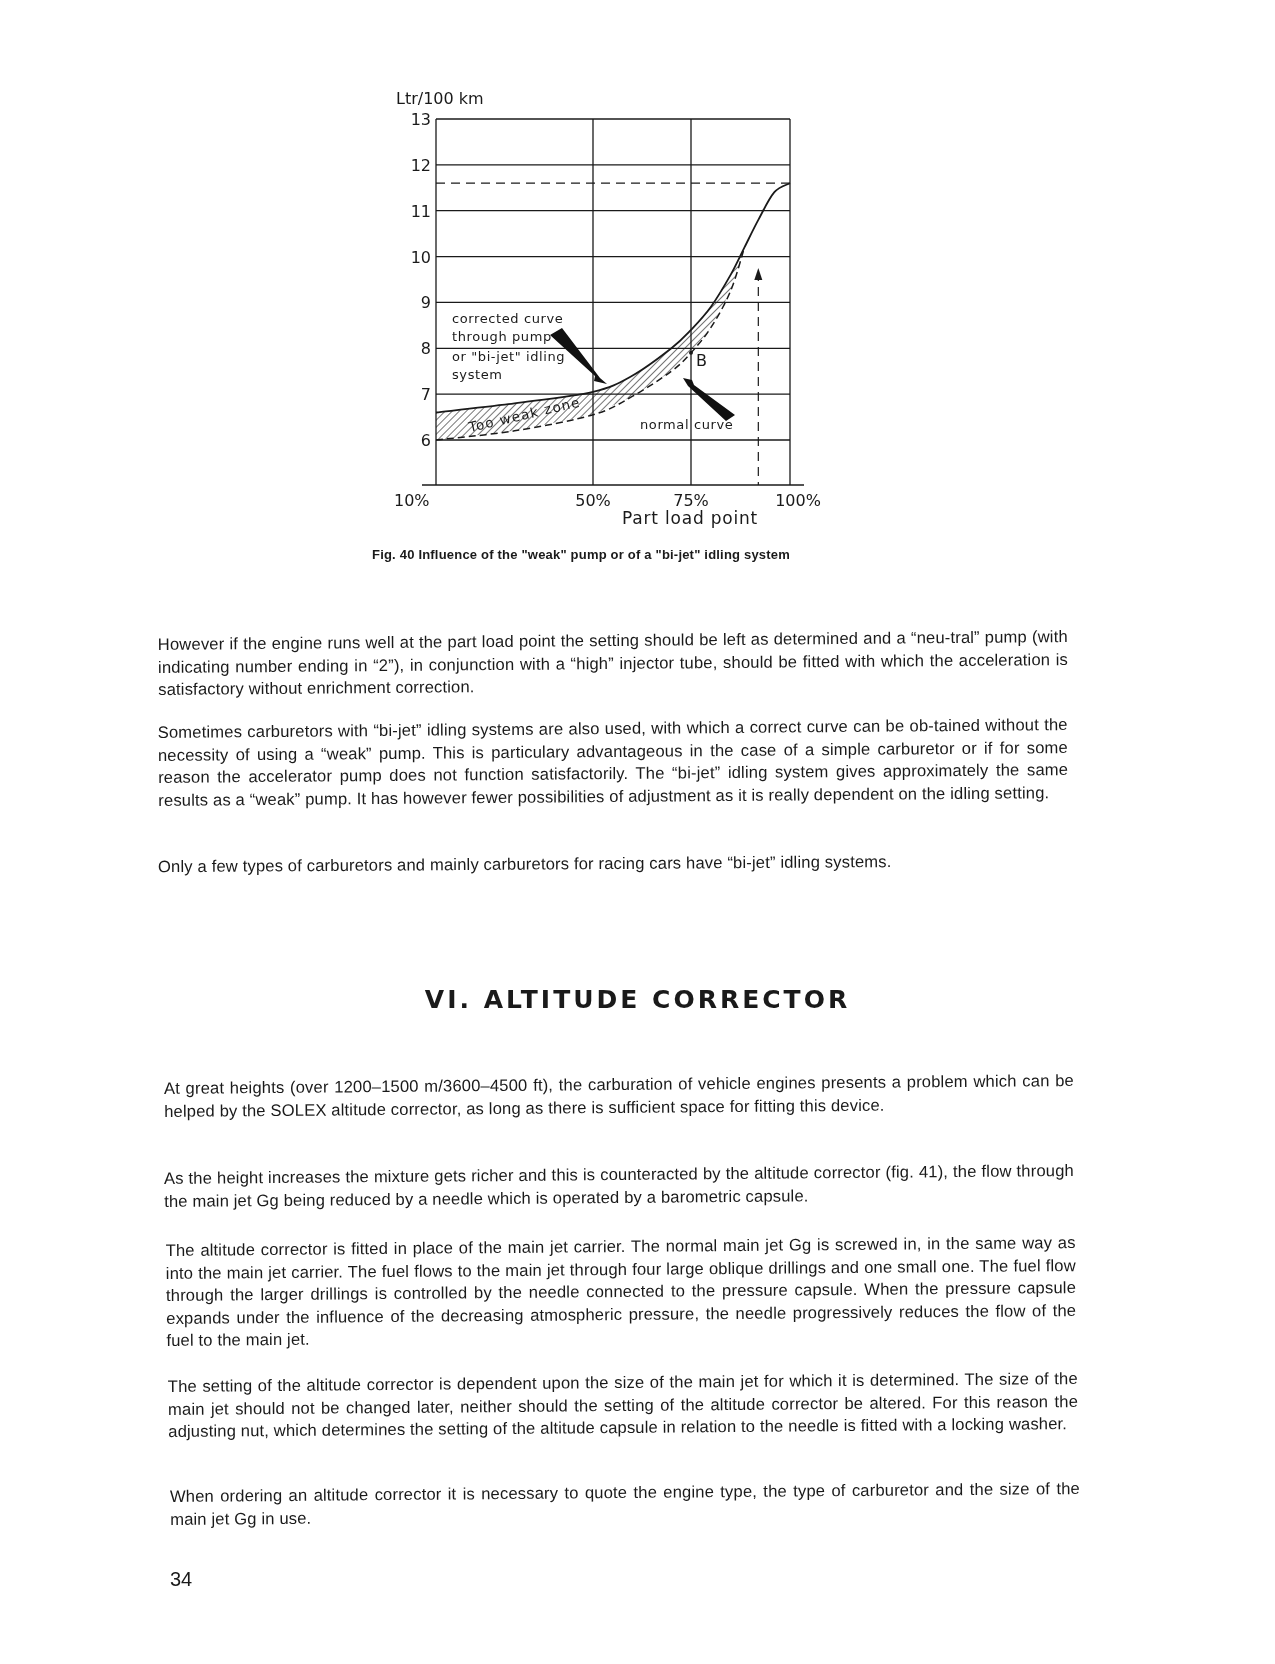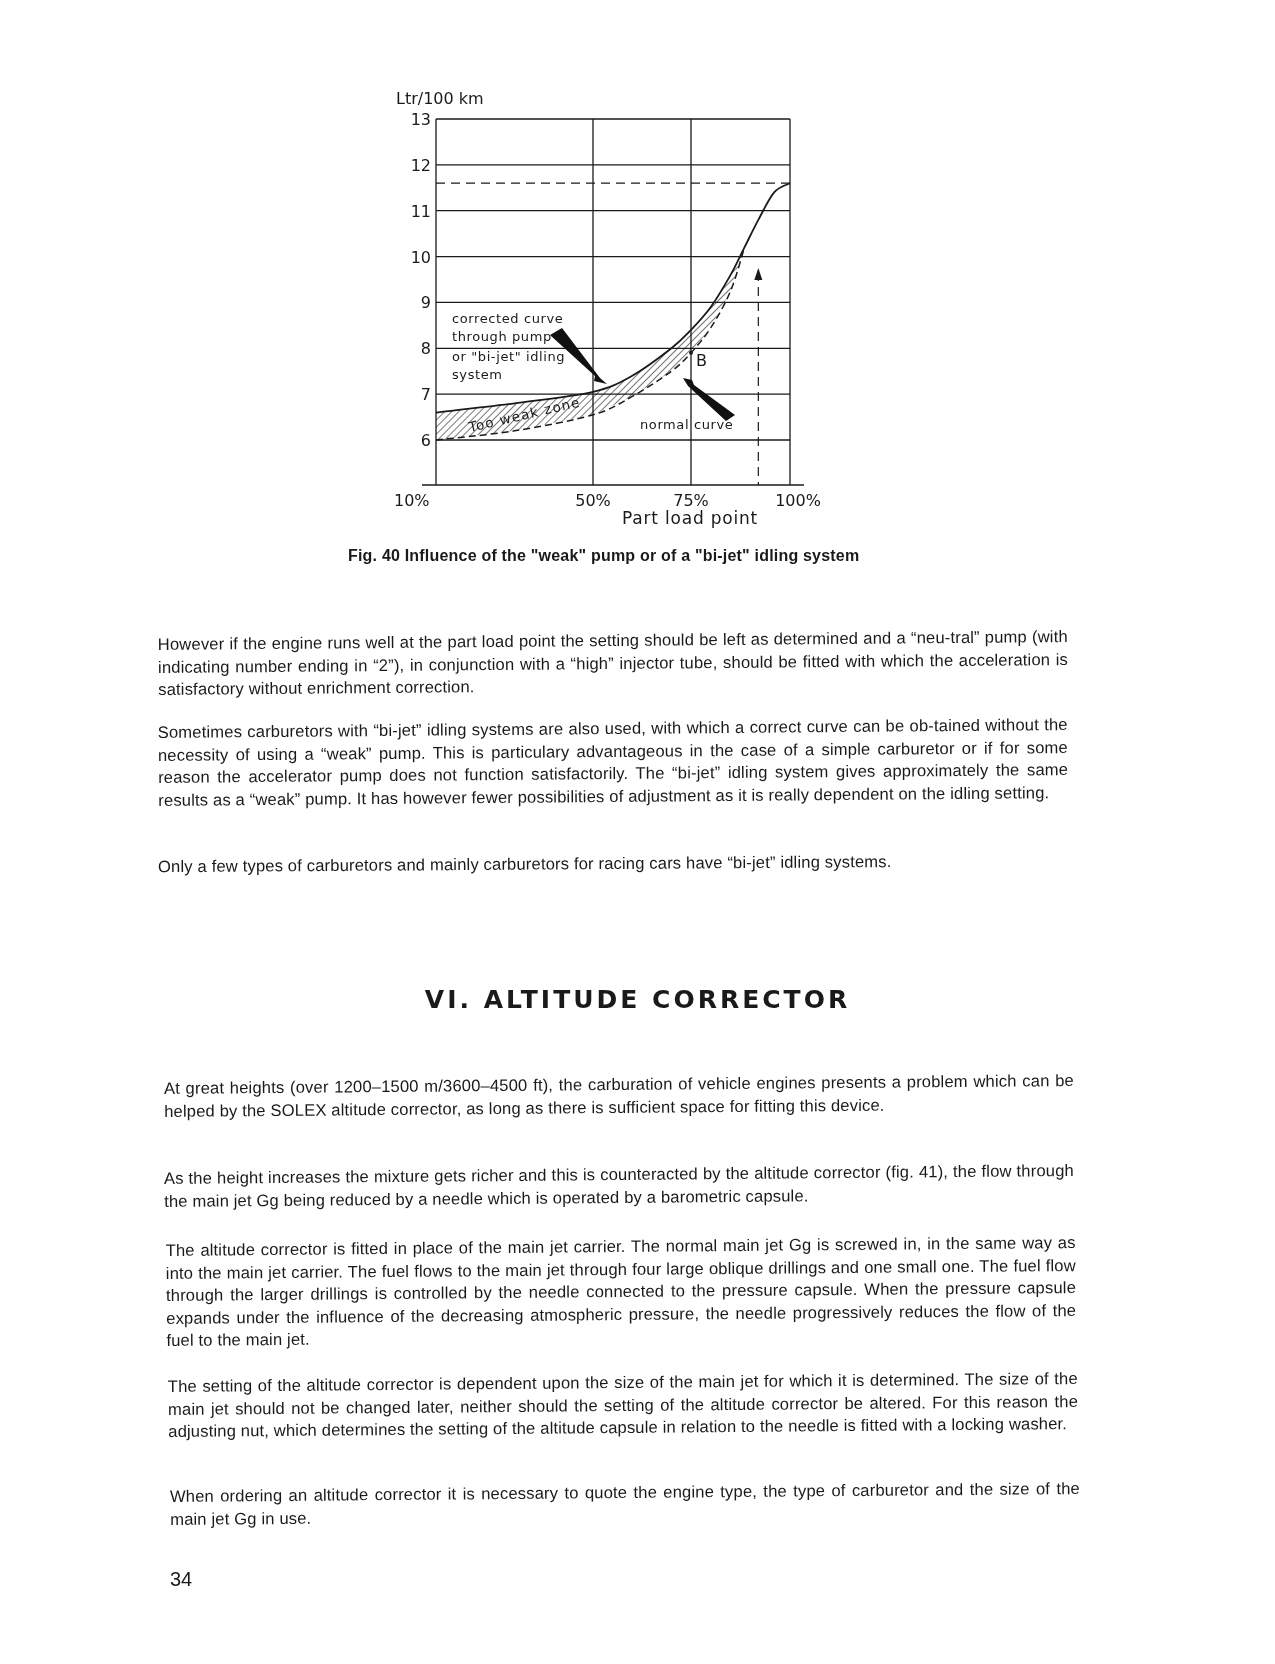--- a/index.html
+++ b/index.html
@@ -1,20 +1,20 @@
 <!DOCTYPE html>
 <html><head>
 <meta charset="utf-8">
 <style>
   html, body { margin:0; padding:0; background:#ffffff; }
   body { width:1275px; height:1664px; position:relative; overflow:hidden; color:#1a1a1a;
          font-family:"DejaVu Sans", sans-serif; }
   #chart { position:absolute; left:0; top:0; width:1275px; height:560px; }
   #chart text { font-family:"DejaVu Sans", sans-serif; fill:#1a1a1a; }
-  .caption { position:absolute; left:348px; top:547px; width:560px; font-size:16px; font-weight:bold;
+  .caption { position:absolute; left:372px; top:547px; width:560px; font-size:13px; font-weight:bold;
              letter-spacing:0.2px; font-family:"Liberation Sans", sans-serif; }
   .para { position:absolute; left:158px; width:910px; font-family:"Liberation Sans", sans-serif;
           font-size:16.6px; line-height:22.5px; text-align:justify; letter-spacing:0.15px; }
   .heading { position:absolute; left:0; width:1275px; top:985px; text-align:center;
              font-family:"DejaVu Sans", sans-serif; font-weight:bold; font-size:25px; letter-spacing:3px; }
   .pageno { position:absolute; left:170px; top:1568px; font-family:"Liberation Sans", sans-serif; font-size:20px; }
 </style>
 </head>
 <body>
 

